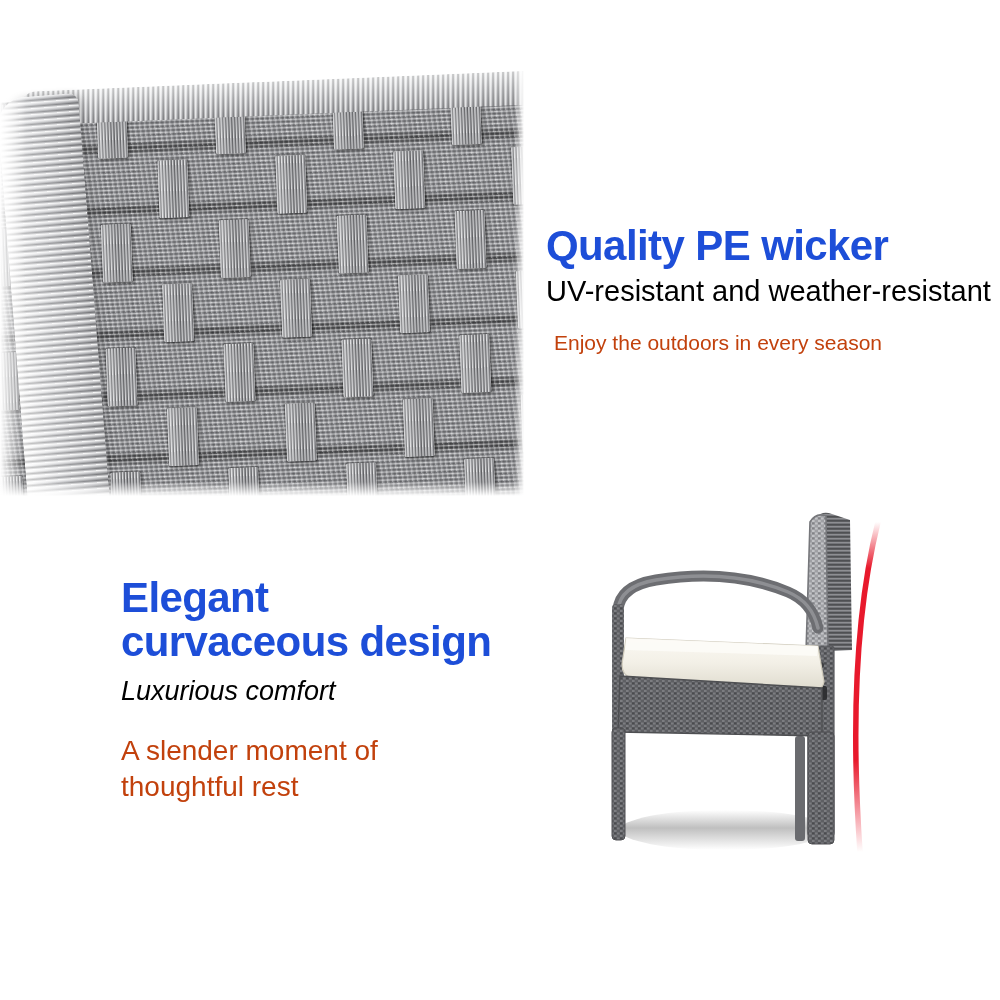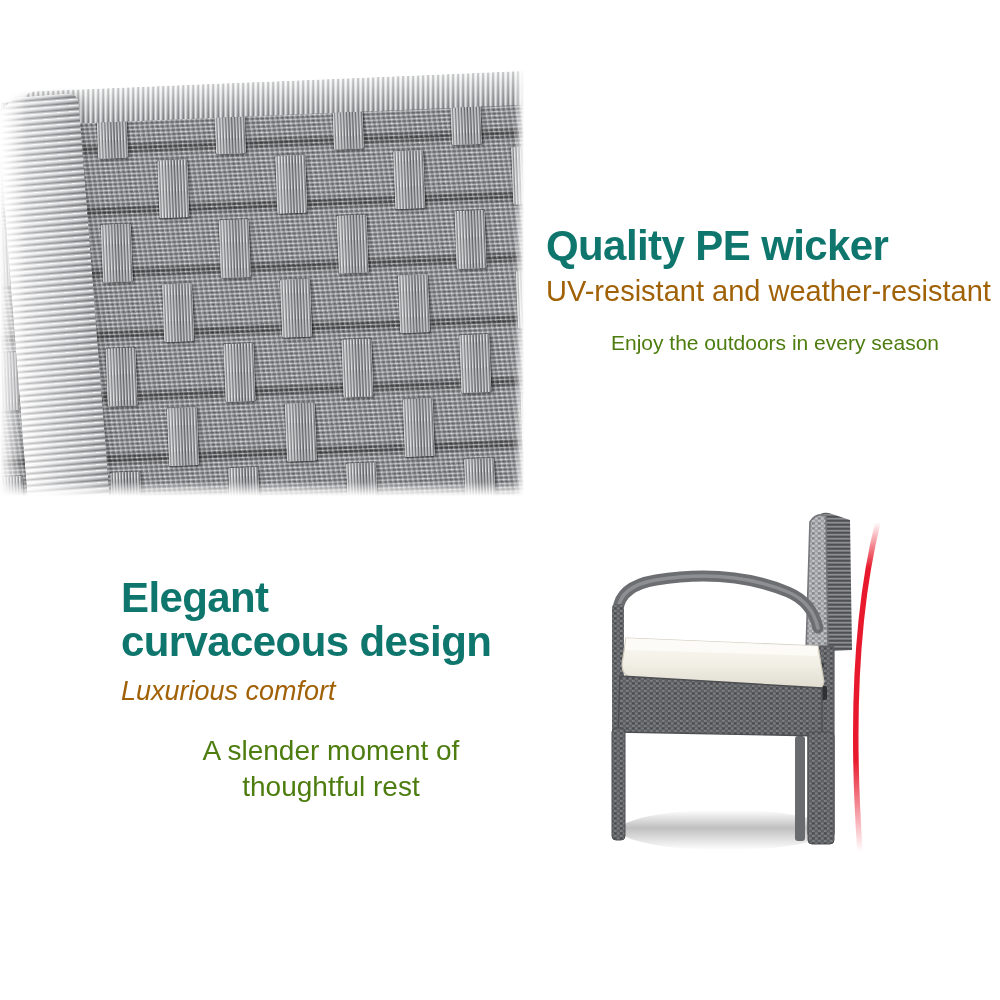--- a/index.html
+++ b/index.html
@@ -167,34 +167,33 @@
       linear-gradient(to top,    #ffffff 0px, rgba(255,255,255,0.0) 14px),
       linear-gradient(to left,   #ffffff 0px, rgba(255,255,255,0.0) 10px),
       linear-gradient(to right,  #ffffff 0px, rgba(255,255,255,0.0) 26px);
   }
 
   
   .text-block { position: absolute; }
 
   .headline {
     font-weight: bold;
-    color: #0f766e;
+    color: #1d4ed8;
     letter-spacing: -0.6px;
     line-height: 1.04;
     white-space: pre-line;
   }
   .subhead {
-    color: #a16207;
+    color: #000000;
     line-height: 1.12;
   }
   .body-copy {
-    color: #4d7c0f;
+    color: #c2410c;
     line-height: 1.30;
     white-space: pre-line;
-    text-align: center;
   }
 
   
   #copy-wicker {
     left: 546px;
     top: 224px;
     width: 450px;
   }
   #copy-wicker .headline { font-size: 42px; }
   #copy-wicker .subhead  { font-size: 29px; margin-top: 7px; }

